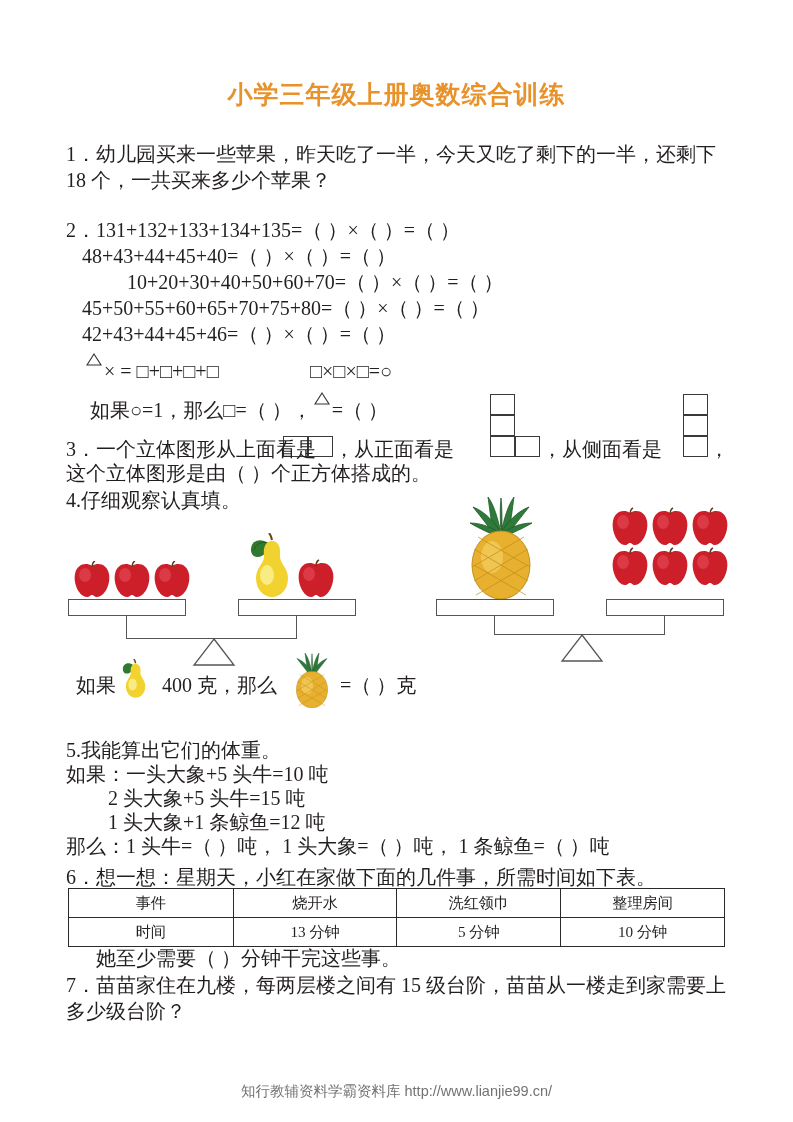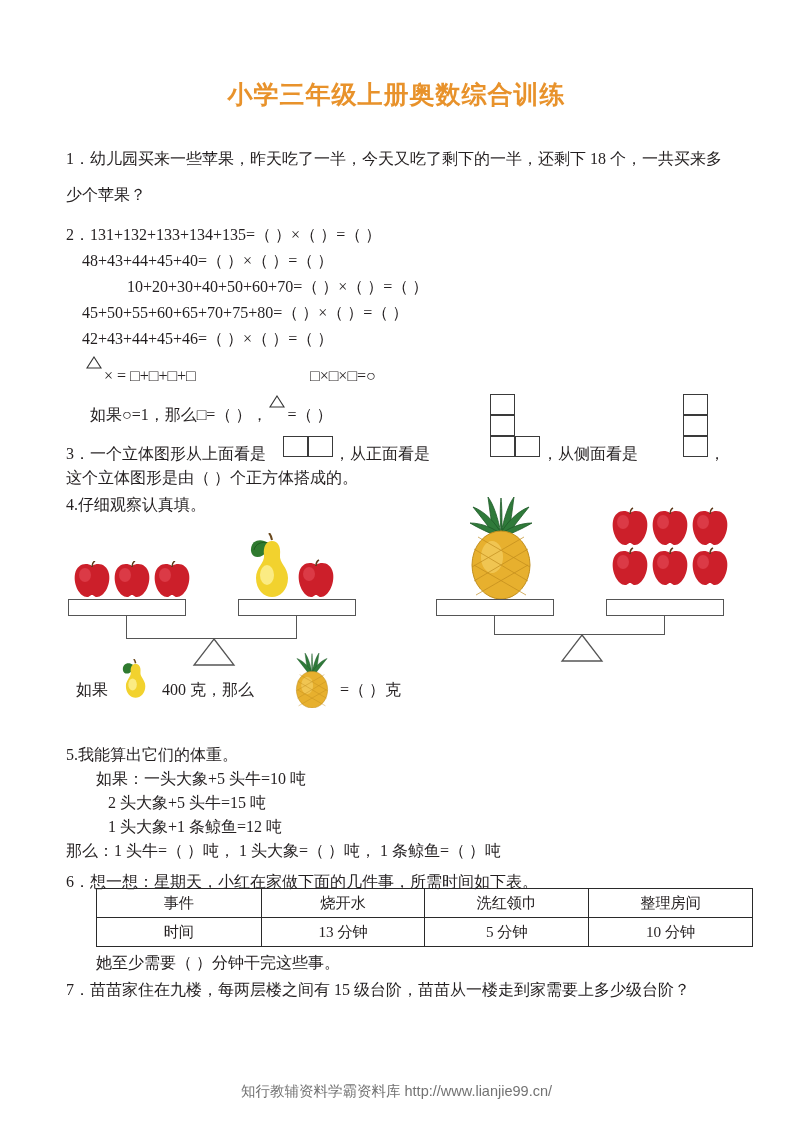--- a/index.html
+++ b/index.html
@@ -31,22 +31,22 @@
     font-family: "Liberation Sans", "DejaVu Sans", sans-serif;
     font-weight: bold;
     font-size: 25px;
     letter-spacing: 1px;
     color: #E8922B;
   }
 
   
   .tb {
     position: absolute;
-    font-size: 16px;
-    line-height: 36px;
+    font-size: 20px;
+    line-height: 26px;
     white-space: nowrap;
   }
   .tw { white-space: normal; }
   .tri {
     display: inline-block;
     width: 0; height: 0;
     border-left: 8px solid transparent;
     border-right: 8px solid transparent;
     border-bottom: 13px solid transparent;
     position: relative;
@@ -87,21 +87,20 @@
   
   .apple { position: absolute; }
   .pear  { position: absolute; }
   .pine  { position: absolute; }
 
   
   table.q6 {
     position: absolute;
     border-collapse: collapse;
     font-size: 15.2px;
-    margin-left: 28px;
   }
   table.q6 td {
     border: 1.2px solid #2a2a2a;
     text-align: center;
     height: 26px;
     padding: 1px 4px;
     font-family: "Liberation Serif", "DejaVu Serif", serif;
   }
 
   
@@ -337,21 +336,21 @@
         <path d="M64 54 L10 86"></path>
           <path d="M64 70 L12 100"></path>
           <path d="M60 42 L8 72"></path>
       </g>
     </svg>
   </div>
 
   <div class="tb" style="left:340px; top:668px;">=（            ）克</div>
 
   <div class="tb" style="left:66px; top:733px;">5.我能算出它们的体重。</div>
-  <div class="tb" style="left:66px; top:757px;margin-left:30px;">
+  <div class="tb" style="left:66px; top:757px;">
     <span>如果：</span><span>一头大象+5 头牛=10 吨</span>
   </div>
   <div class="tb" style="left:108px; top:781px;">2 头大象+5 头牛=15 吨</div>
   <div class="tb" style="left:108px; top:805px;">1 头大象+1 条鲸鱼=12 吨</div>
   <div class="tb" style="left:66px; top:829px;">那么：1 头牛=（      ）吨，            1 头大象=（      ）吨，            1 条鲸鱼=（      ）吨</div>
 
   <div class="tb" style="left:66px; top:860px;">6．想一想：星期天，小红在家做下面的几件事，所需时间如下表。</div>
 
   <table class="q6" style="left:68px; top:884px; width:657px;">
     <tbody>

